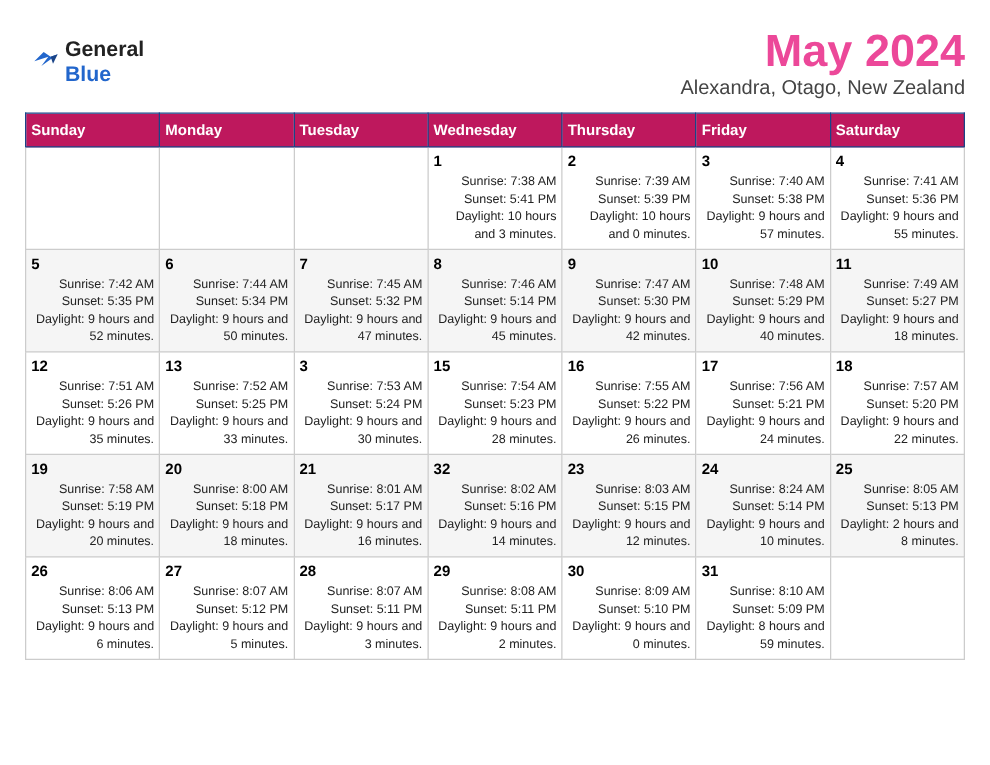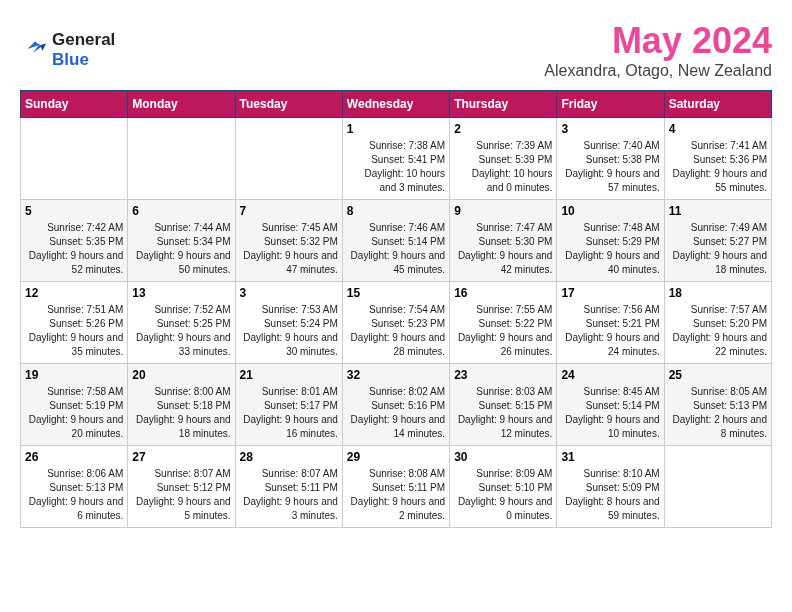--- a/index.html
+++ b/index.html
@@ -300,21 +300,21 @@
         <span class="day-number">23</span>
         <div class="day-info">
           <span>Sunrise: 8:03 AM</span><br>
           <span>Sunset: 5:15 PM</span><br>
           <span>Daylight: 9 hours and 12 minutes.</span>
         </div>
       </td>
         <td>
         <span class="day-number">24</span>
         <div class="day-info">
-          <span>Sunrise: 8:45 AM</span><br>
+          <span>Sunrise: 8:24 AM</span><br>
           <span>Sunset: 5:14 PM</span><br>
           <span>Daylight: 9 hours and 10 minutes.</span>
         </div>
       </td>
         <td>
         <span class="day-number">25</span>
         <div class="day-info">
           <span>Sunrise: 8:05 AM</span><br>
           <span>Sunset: 5:13 PM</span><br>
           <span>Daylight: 2 hours and 8 minutes.</span>

